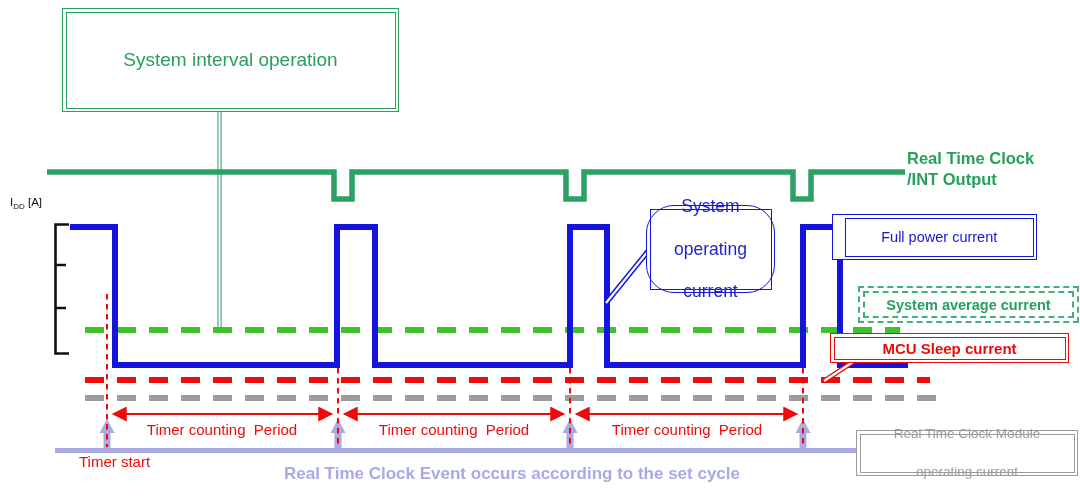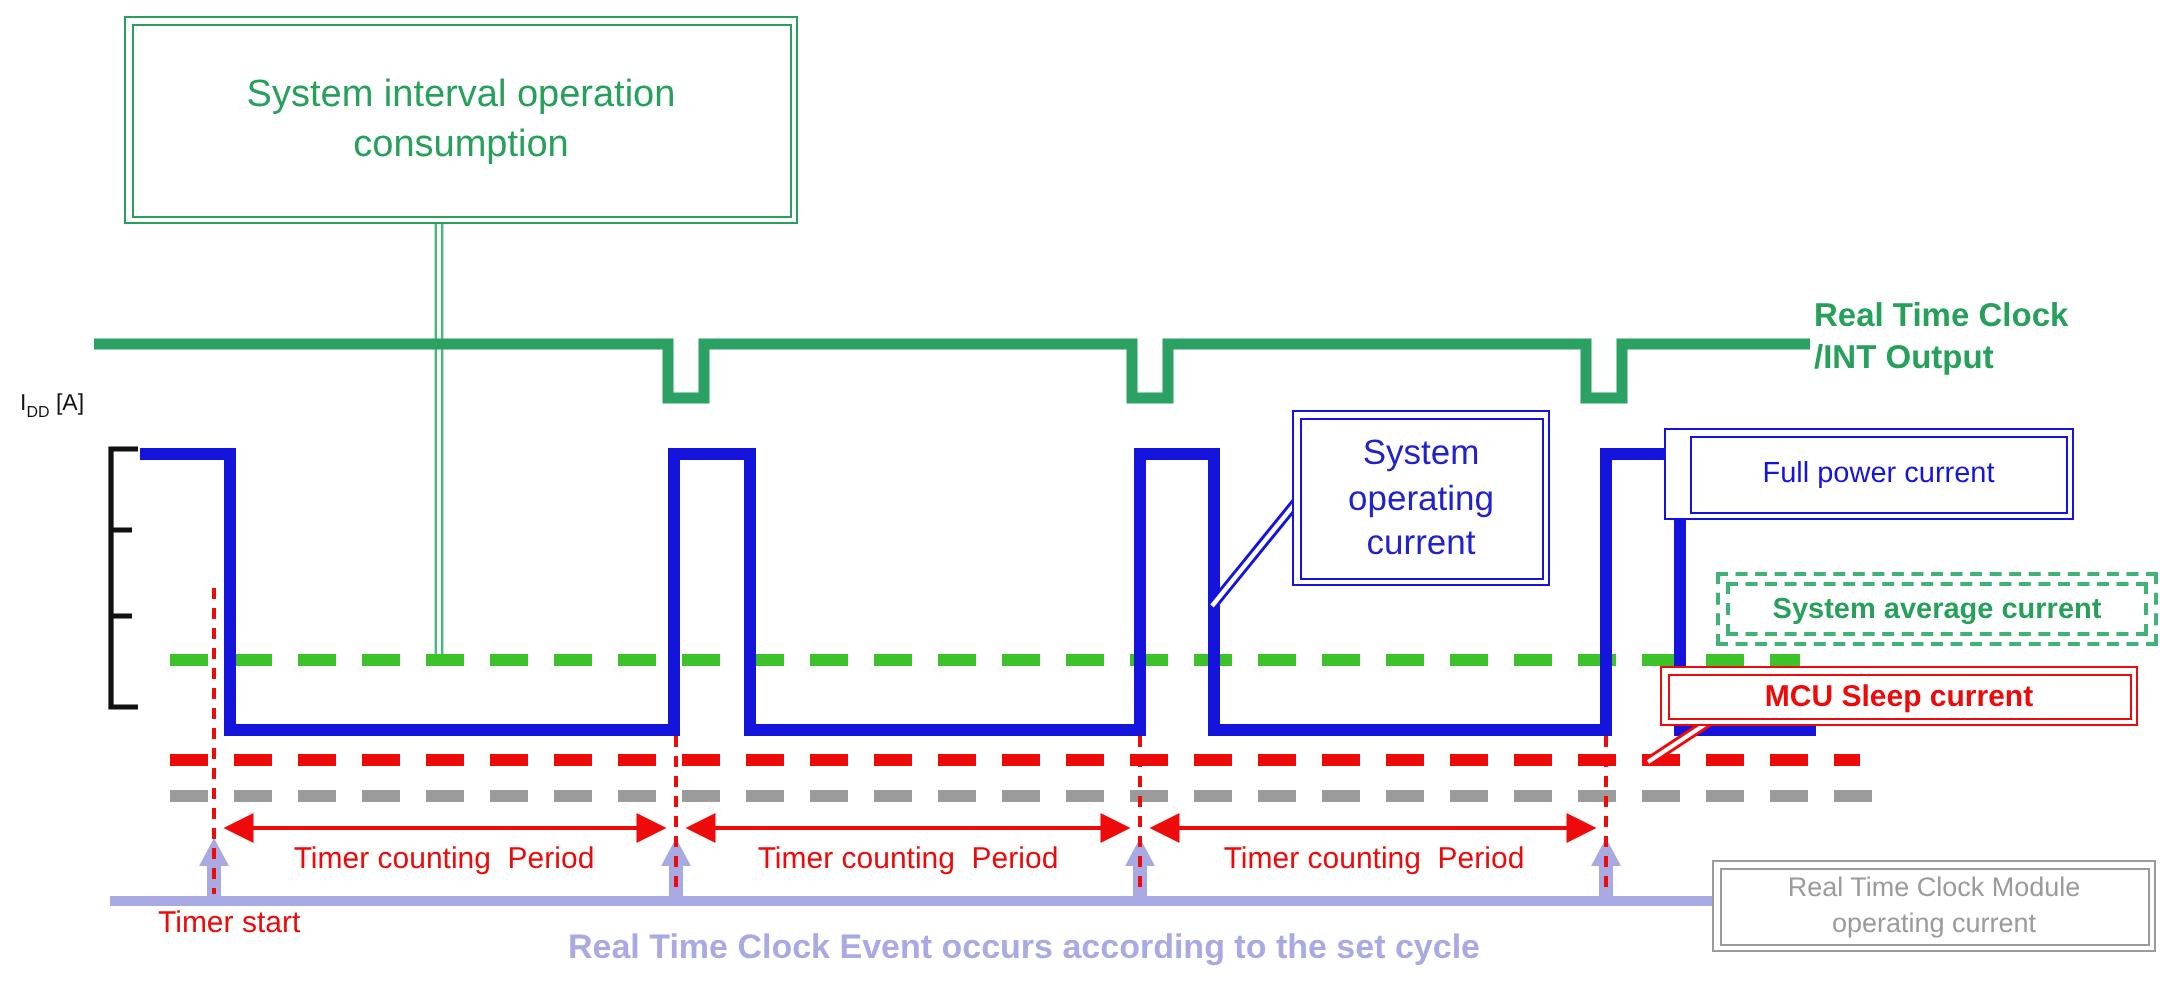--- a/index.html
+++ b/index.html
@@ -5,29 +5,29 @@
   html,body{margin:0;padding:0;background:#ffffff;}
   .stage{
     position:relative;width:1080px;height:499px;background:#ffffff;
     font-family:"Liberation Sans", sans-serif;overflow:hidden;
   }
   .stage svg{position:absolute;left:0;top:0;}
   .abs{position:absolute;}
   
   .dbox{position:absolute;padding:2.5px;box-sizing:border-box;background:#fff;}
   .dbox-inner{width:100%;height:100%;box-sizing:border-box;display:flex;
-    flex-direction:column;align-items:center;justify-content:center;text-align:center;}
+    flex-direction:column;align-items:center;justify-content:center;text-align:center;gap:20px;}
   .green-b{border:1.7px solid #27a05c;}
   .blue-b{border:1.7px solid #1414dd;}
   .red-b{border:1.7px solid #ee0a0a;}
   .gray-b{border:1.7px solid #9b9b9b;}
   .greendash-b{border:2px dashed #3fb377;}
   .callout-interval{left:62px;top:8px;width:337px;height:104px;}
   .callout-interval .dbox-inner{font-size:19px;line-height:1.32;color:#27a05c;}
-  .callout-operating{left:646px;top:205px;width:129px;height:88px;}
+  .callout-operating{left:646px;top:205px;width:129px;height:88px;border-radius:28px;}
   .callout-operating .dbox-inner{font-size:17.5px;line-height:1.3;color:#2222cc;}
   .legend-full{left:832px;top:214px;width:205px;height:46px;padding-left:12px;}
   .legend-full .dbox-inner{font-size:14.5px;color:#1414dd;}
   .legend-avg{left:858px;top:286px;width:221px;height:37px;padding:3px;}
   .legend-avg .dbox-inner{font-size:14.5px;font-weight:bold;color:#27a05c;}
   .legend-sleep{left:830px;top:333px;width:239px;height:30px;}
   .legend-sleep .dbox-inner{font-size:15px;font-weight:bold;color:#ee0a0a;}
   .legend-rtcmod{left:856px;top:402px;width:222px;height:46px;margin-top:28px;}
   .legend-rtcmod .dbox-inner{font-size:13.5px;line-height:1.3;color:#9b9b9b;}
   .rtc-label{left:907px;top:148px;color:#27a05c;font-weight:bold;
@@ -101,21 +101,20 @@
 
     <g>
       <line x1="868" y1="352" x2="824" y2="381" stroke="#ee0a0a" stroke-width="5"></line>
       <line x1="868" y1="352" x2="824" y2="381" stroke="#ffffff" stroke-width="2.1"></line>
     </g>
   </svg>
 
   <div class="dbox green-b callout-interval">
     <div class="dbox-inner green-b">
       <div>System interval operation</div>
-      <div>consumption</div>
     </div>
   </div>
 
   <div class="abs rtc-label">
     <div>Real Time Clock</div>
     <div>/INT Output</div>
   </div>
 
   <div class="abs idd-label"><span>I</span><sub>DD</sub> <span>[A]</span></div>
 

